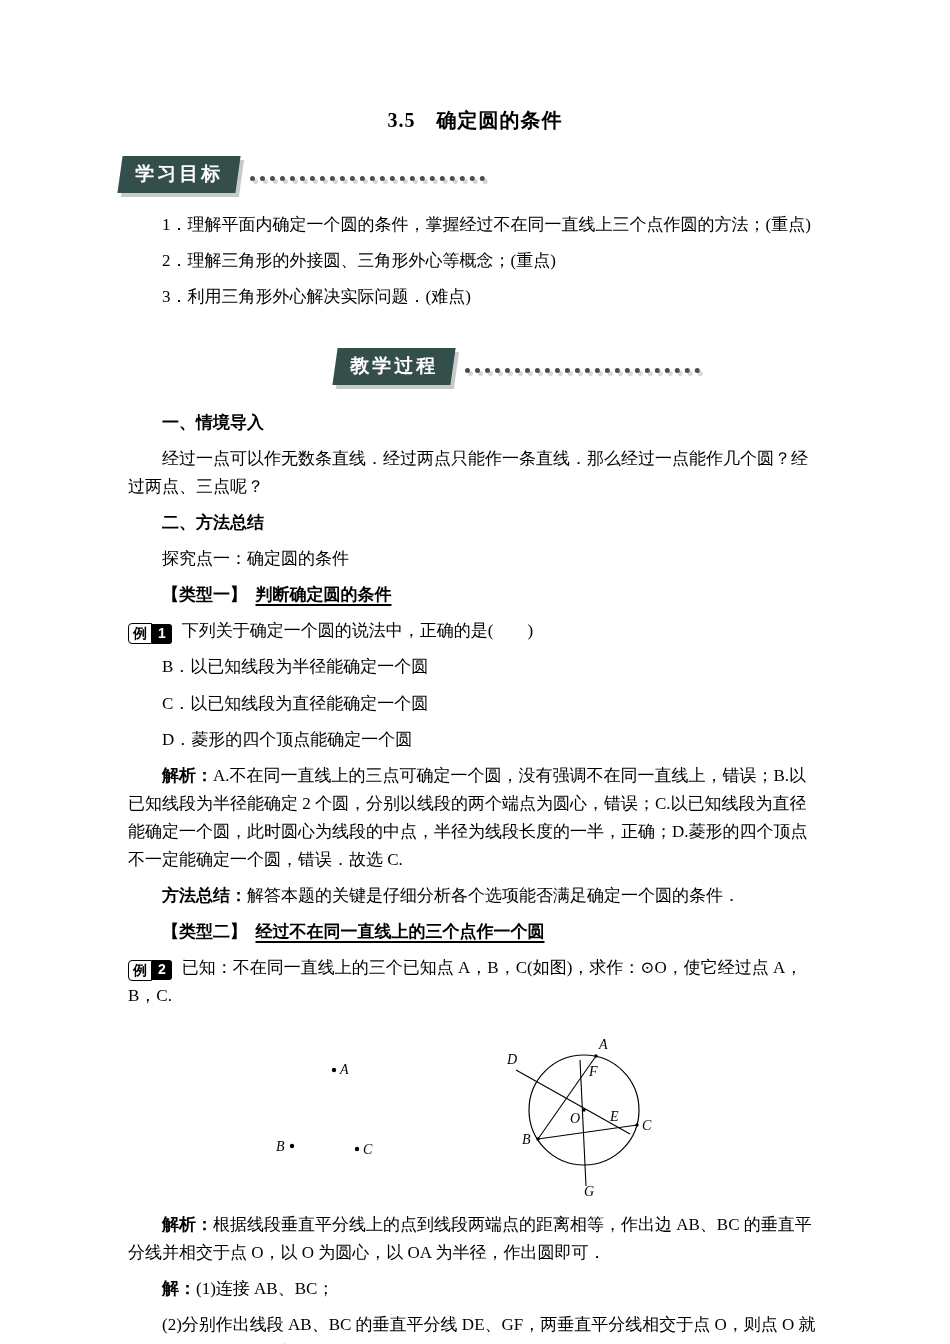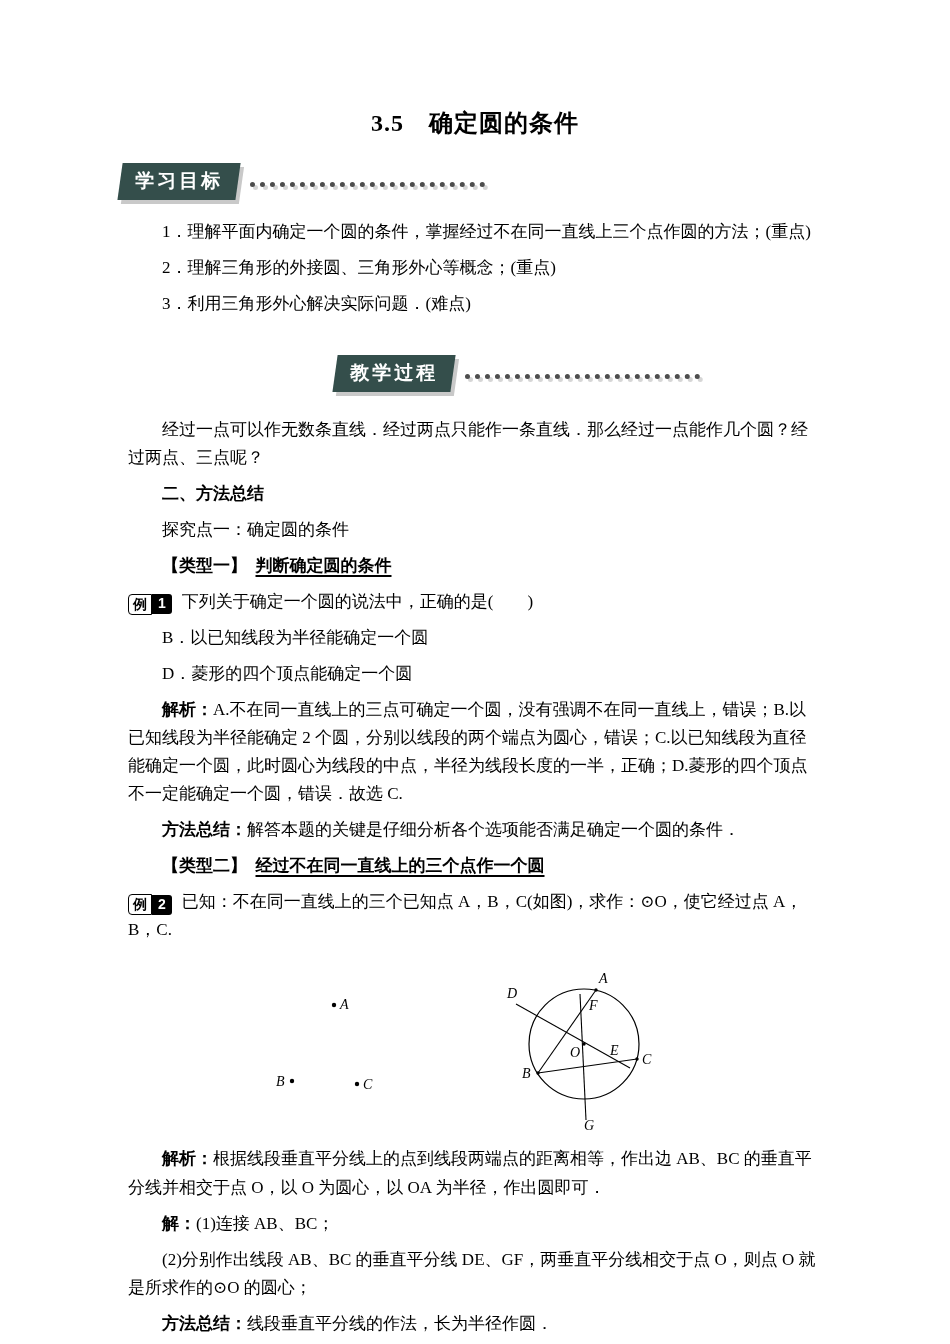--- a/index.html
+++ b/index.html
@@ -7,21 +7,21 @@
   .page {
     position:relative;
     width:950px; min-height:1344px;
     box-sizing:border-box;
     padding:104px 120px 30px 120px;
     font-family:"Liberation Serif","DejaVu Serif",serif;
     font-size:17px; line-height:1.65; color:#000;
   }
   .title {
     margin:0 0 22px 0;
-    font-size:24px; font-weight:bold; text-align:center;
+    font-size:20px; font-weight:bold; text-align:center;
     letter-spacing:1px;
   }
   .banner-row { display:flex; align-items:center; height:32px; margin:0 0 20px 0; }
   .banner-row.process { margin:40px 0 26px 215px; }
   .banner {
     background:#344e4b; color:#fff;
     font-family:"Liberation Sans","DejaVu Sans",sans-serif;
     font-weight:bold; font-size:19px; letter-spacing:3px;
     padding:2px 15px 4px 15px;
     transform:skewX(-8deg);
@@ -86,37 +86,39 @@
   <p class="para">2．理解三角形的外接圆、三角形外心等概念；(重点)</p>
   <p class="para">3．利用三角形外心解决实际问题．(难点)</p>
 
   <div class="banner-row process">
     <div class="banner">
       <span>教学过程</span>
     </div>
     <div class="dots"></div>
   </div>
 
+  <p class="para bold">一、情境导入</p>
   <p class="para">经过一点可以作无数条直线．经过两点只能作一条直线．那么经过一点能作几个圆？经过两点、三点呢？</p>
 
   <p class="para bold">二、方法总结</p>
   <p class="para">探究点一：确定圆的条件</p>
 
   <p class="para type-heading">
     <span>【类型一】</span><span class="type-title">判断确定圆的条件</span>
   </p>
 
   <p class="para noindent">
     <span class="ex-badge">
         <span class="ex-char">例</span>
         <span class="ex-num">1</span>
       </span><span>下列关于确定一个圆的说法中，正确的是(　　)</span>
   </p>
 
   <p class="para">B．以已知线段为半径能确定一个圆</p>
+  <p class="para">C．以已知线段为直径能确定一个圆</p>
   <p class="para">D．菱形的四个顶点能确定一个圆</p>
 
   <p class="para">
     <b class="plabel">解析：</b><span>A.不在同一直线上的三点可确定一个圆，没有强调不在同一直线上，错误；B.以已知线段为半径能确定 2 个圆，分别以线段的两个端点为圆心，错误；C.以已知线段为直径能确定一个圆，此时圆心为线段的中点，半径为线段长度的一半，正确；D.菱形的四个顶点不一定能确定一个圆，错误．故选 C.</span>
   </p>
   <p class="para">
     <b class="plabel">方法总结：</b><span>解答本题的关键是仔细分析各个选项能否满足确定一个圆的条件．</span>
   </p>
 
   <p class="para type-heading">

